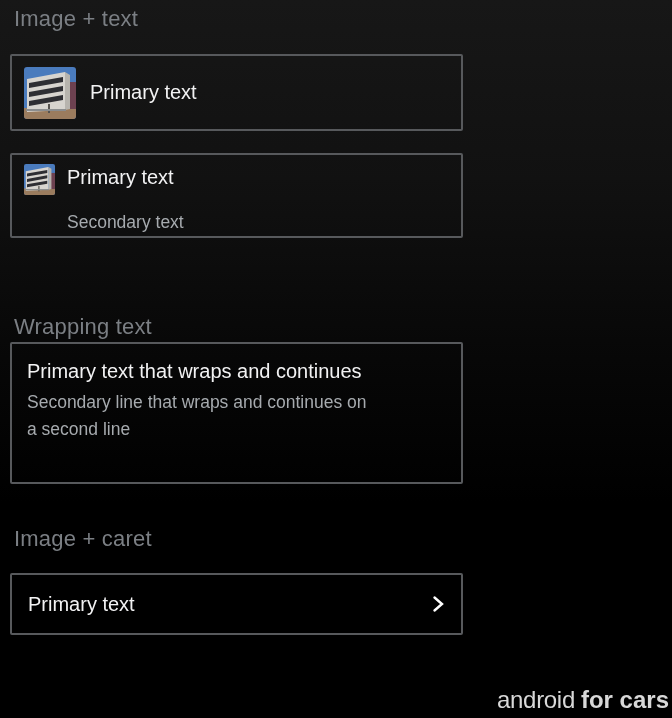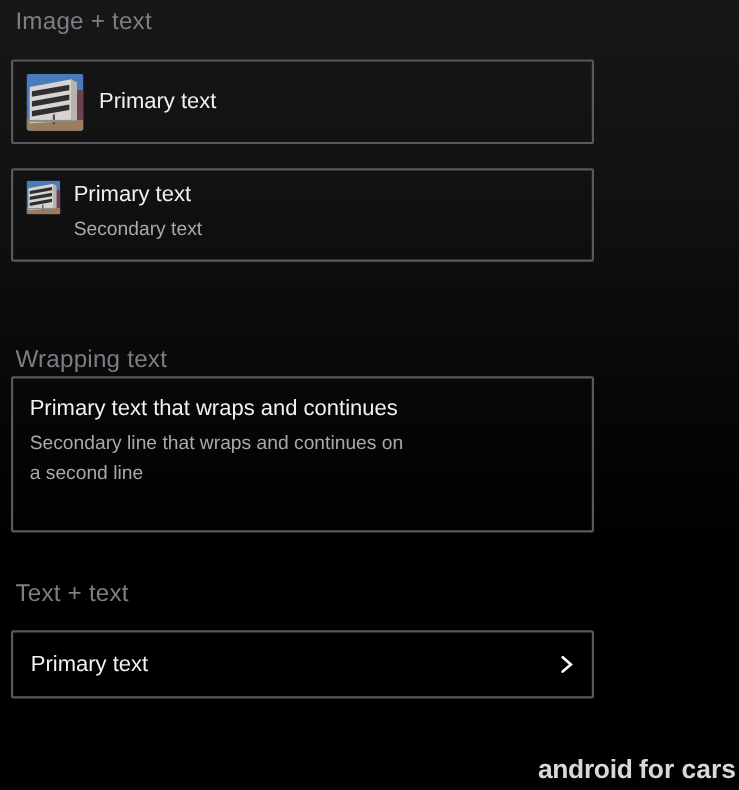--- a/index.html
+++ b/index.html
@@ -17,52 +17,52 @@
     position: absolute; left: 14px;
     font-size: 22px; line-height: 26px;
     color: #7b7f84; font-weight: 400;
     letter-spacing: 0.2px;
   }
   .t1 { top: 6px; }
   .t2 { top: 285px; margin-top: 29px; }
   .t3 { top: 526px; }
 
   .card {
-    position: absolute; left: 10px; width: 530px;
+    position: absolute; left: 10px; width: 453px;
     border: 2px solid #57595c; border-radius: 2px;
     box-sizing: border-box; background: transparent;
     cursor: pointer;
   }
   .card1 { top: 54px;  height: 77px;  display: flex; align-items: center; padding: 0 12px; }
   .card2 { top: 153px; height: 85px;  display: flex; align-items: flex-start; padding: 7px 12px 0 12px; }
   .card3 { top: 331px; height: 142px; padding: 12px 15px; margin-top: 11px; }
   .card4 { top: 573px; height: 62px;  display: flex; align-items: center; justify-content: space-between; padding: 0 16px; }
 
   .primary   { font-size: 20px; color: #f2f2f3; }
   .secondary { font-size: 17.5px; color: #a6aaae; }
 
   .thumb { display: inline-block; flex: 0 0 auto; overflow: hidden; }
   .thumb svg { display: block; }
   .thumb-large { width: 52px; height: 52px; border-radius: 3px; margin-right: 14px; }
   .thumb-small { width: 31px; height: 31px; border-radius: 2px; margin-right: 12px; margin-top: 2px; }
 
   .text-col { display: flex; flex-direction: column; }
   .text-col .primary   { line-height: 26px; margin-top: 2px; }
-  .text-col .secondary { line-height: 23px; margin-top: 7px; }
+  .text-col .secondary { line-height: 23px; margin-top: 21px; }
 
   .wrap-primary   { line-height: 30px; }
   .wrap-secondary { line-height: 27px; margin-top: 3px; }
 
   .caret { display: inline-flex; align-items: center; }
 
   .footer {
     position: absolute; right: 3px; bottom: 4px;
     font-size: 24px; color: #d8d8d8; white-space: nowrap;
   }
-  .brand-bold { font-weight: 700; letter-spacing: -0.3px; }
+  .brand-bold { font-weight: 400; letter-spacing: -0.3px; }
   .brand-reg  { font-weight: 700; margin-left: 6px; }
 </style>
 </head>
 <body>
 
 <div id="app">
 
   <div class="section-title t1">Image + text</div>
 
   <div class="card card1">
@@ -109,21 +109,21 @@
   <div class="card card3">
     <div class="primary wrap-primary">
       <span>Primary text that wraps and continues</span><br>
     </div>
     <div class="secondary wrap-secondary">
       <span>Secondary line that wraps and continues on</span><br>
       <span>a second line</span>
     </div>
   </div>
 
-  <div class="section-title t3">Text + text</div>
+  <div class="section-title t3">Image + caret</div>
 
   <div class="card card4">
     <span class="primary">Primary text</span>
     <span class="caret">
       <svg width="14" height="20" viewBox="0 0 14 20" xmlns="http://www.w3.org/2000/svg">
         <path d="M3.5 3.5 L11 10 L3.5 16.5" fill="none" stroke="#ffffff" stroke-width="2.4" stroke-linecap="round" stroke-linejoin="miter"></path>
       </svg>
     </span>
   </div>
 

